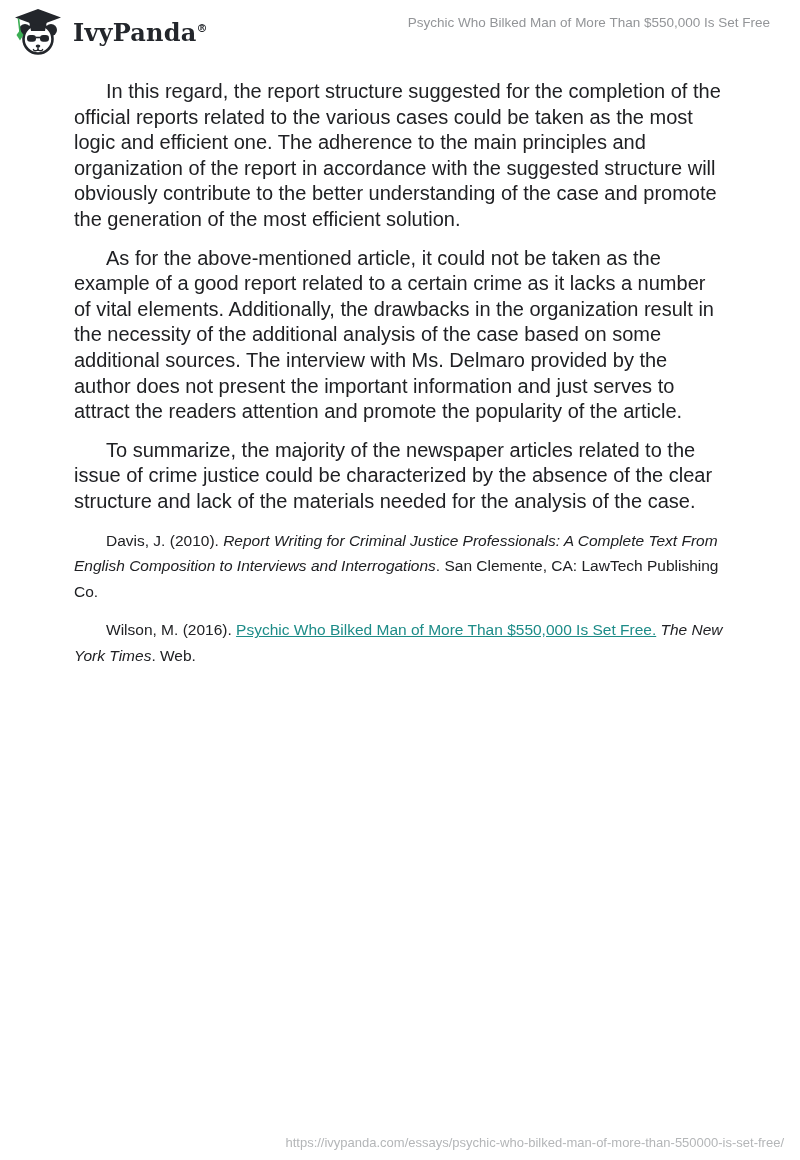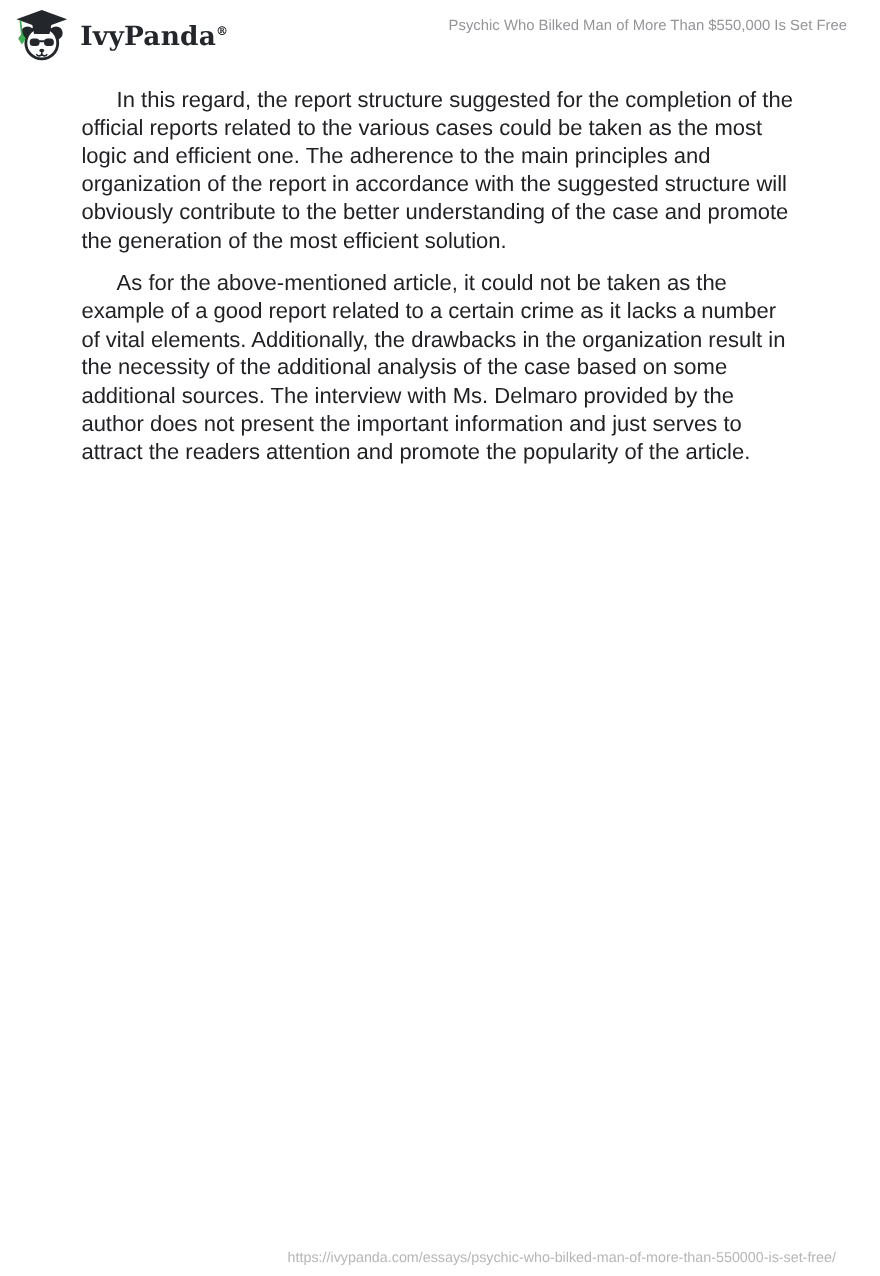--- a/index.html
+++ b/index.html
@@ -73,21 +73,21 @@
   .italic { font-style: italic; }
   .ref-link {
     color: #1d8c88;
     text-decoration: underline;
     cursor: pointer;
   }
 
   
   .footer {
     position: absolute;
-    right: 40px;
+    right: 16px;
     bottom: 10px;
     font-size: 13px;
     color: #b4b6b8;
   }
 </style>
 </head>
 <body>
 
 <div class="header">
   <div class="brand">
@@ -114,18 +114,21 @@
       </svg>
     </div>
     <div class="wordmark"><span>IvyPanda</span><sup>®</sup></div>
   </div>
   <div class="doc-title">Psychic Who Bilked Man of More Than $550,000 Is Set Free</div>
 </div>
 
 <div class="main">
   <p class="body-par">In this regard, the report structure suggested for the completion of the official reports related to the various cases could be taken as the most logic and efficient one. The adherence to the main principles and organization of the report in accordance with the suggested structure will obviously contribute to the better understanding of the case and promote the generation of the most efficient solution.</p>
   <p class="body-par">As for the above-mentioned article, it could not be taken as the example of a good report related to a certain crime as it lacks a number of vital elements. Additionally, the drawbacks in the organization result in the necessity of the additional analysis of the case based on some additional sources. The interview with Ms. Delmaro provided by the author does not present the important information and just serves to attract the readers attention and promote the popularity of the article.</p>
+  <p class="body-par">To summarize, the majority of the newspaper articles related to the issue of crime justice could be characterized by the absence of the clear structure and lack of the materials needed for the analysis of the case.</p>
 
 
+  <p class="ref-par"><span>Davis, J. (2010). </span><span class="italic">Report Writing for Criminal Justice Professionals: A Complete Text From English Composition to Interviews and Interrogations</span><span>. San Clemente, CA: LawTech Publishing Co.</span></p>
 
+  <p class="ref-par"><span>Wilson, M. (2016). </span><a class="ref-link">Psychic Who Bilked Man of More Than $550,000 Is Set Free.</a><span> </span><span class="italic">The New York Times</span><span>. Web.</span></p>
 </div>
 
 <div class="footer">https://ivypanda.com/essays/psychic-who-bilked-man-of-more-than-550000-is-set-free/</div>
 
 </body></html>

